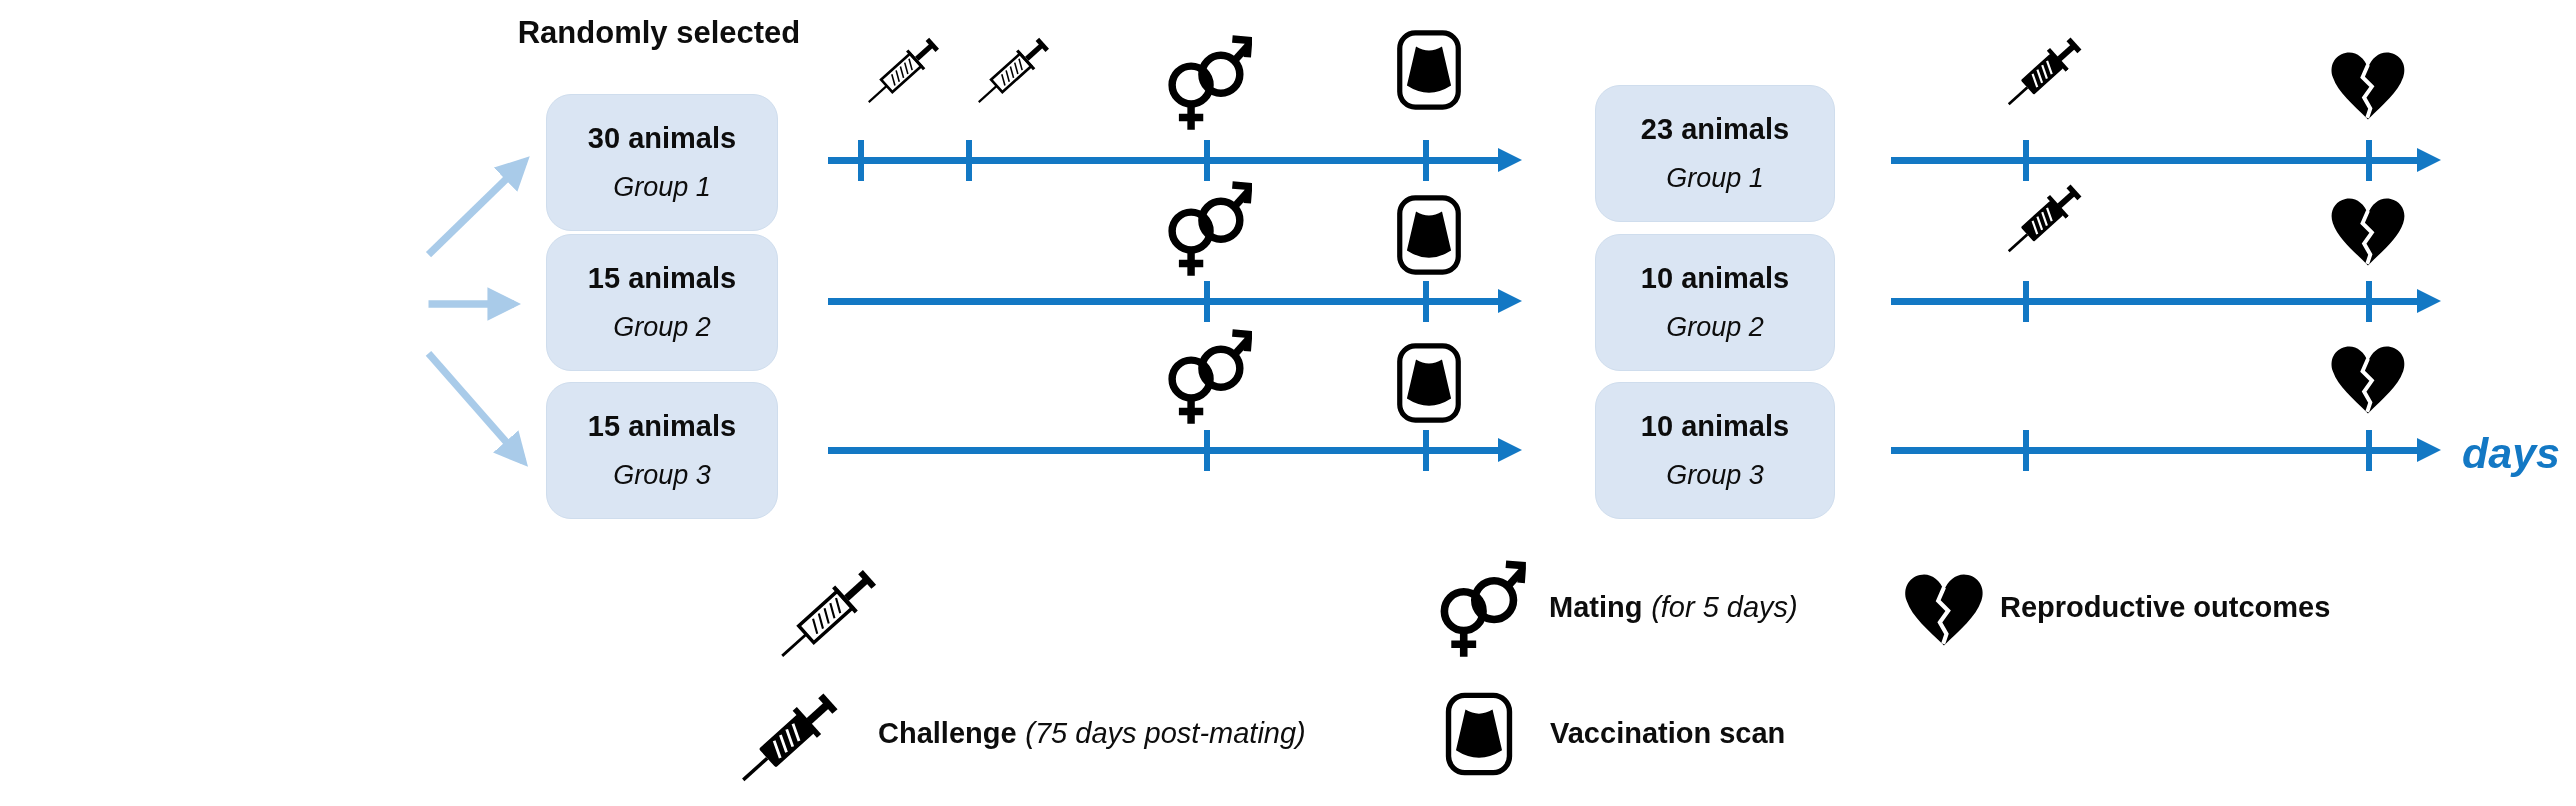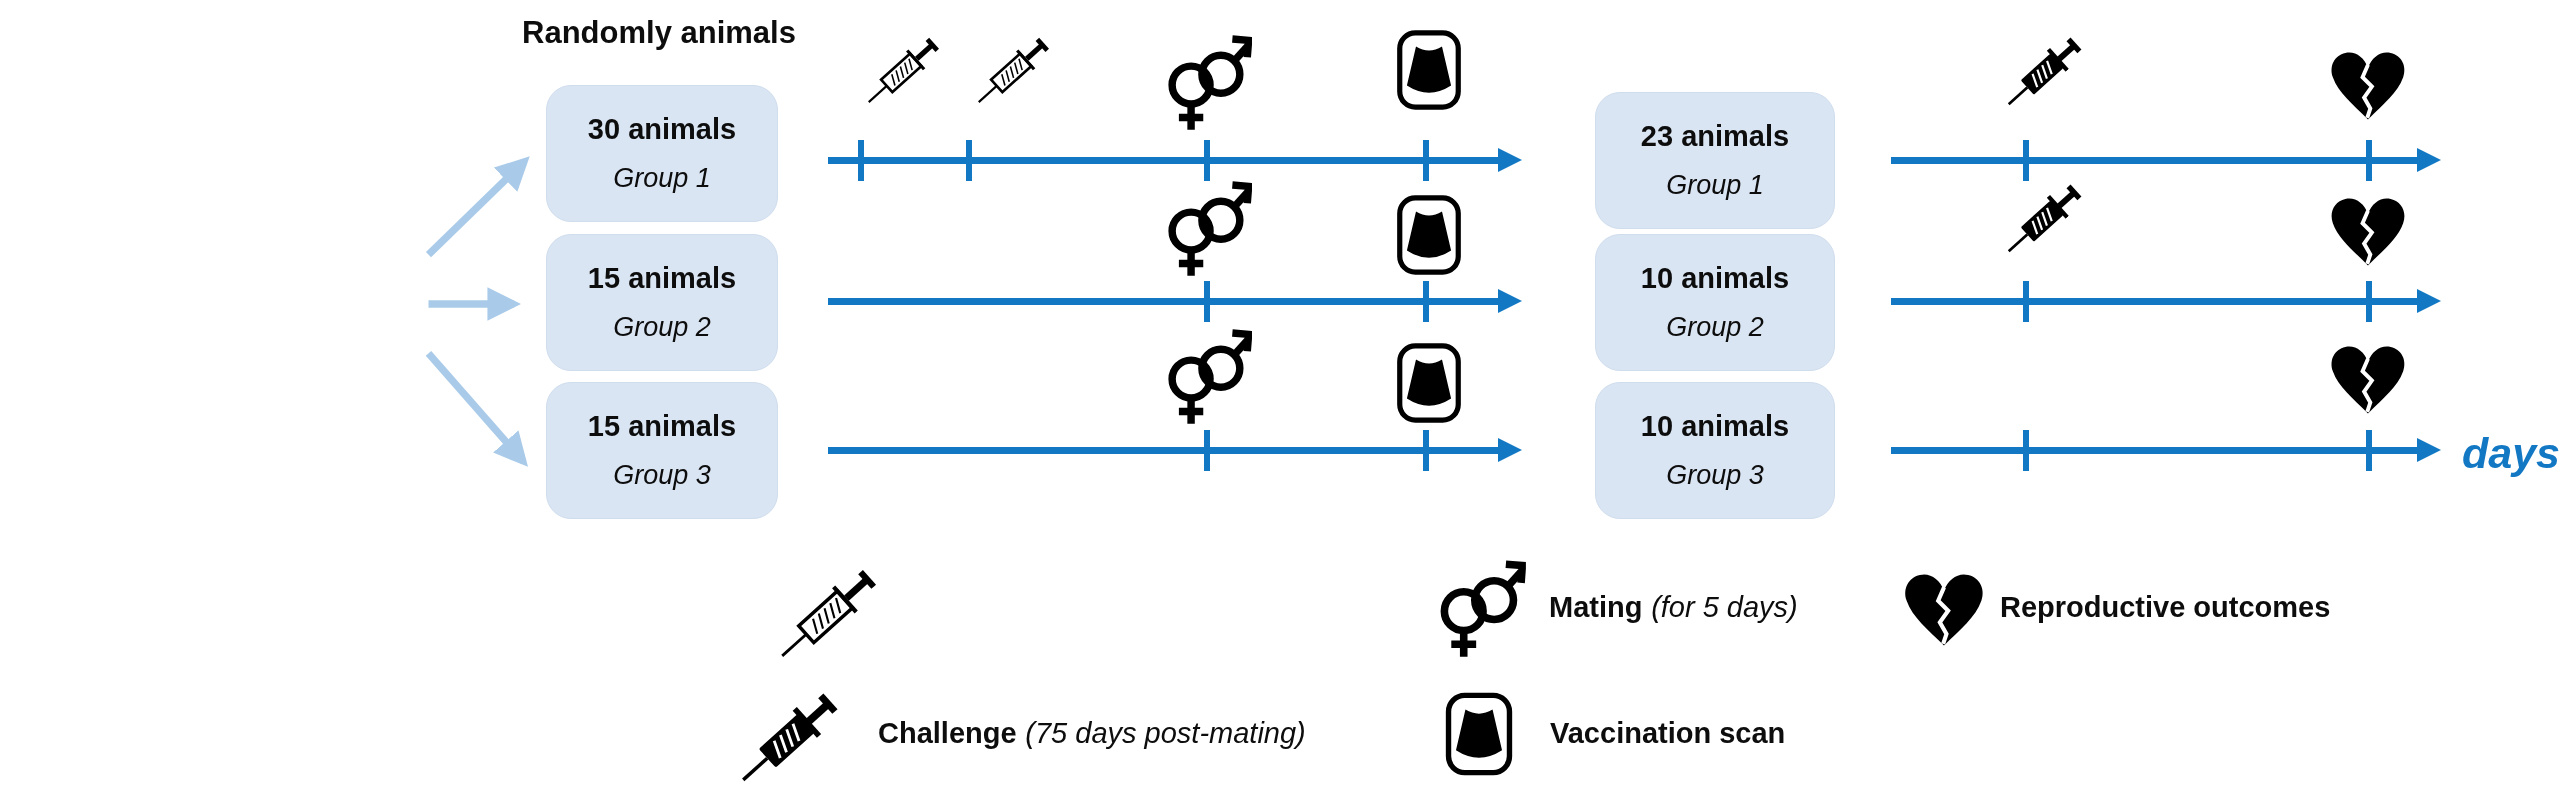--- a/index.html
+++ b/index.html
@@ -82,48 +82,48 @@
         <rect x="5" y="5" width="90" height="114" rx="24" fill="#fff" stroke="#000" stroke-width="8"></rect>
         <path d="M30,26 Q50,38 70,26 L84,86 Q50,108 16,86 Z" fill="#000"></path>
       </symbol>
       <symbol id="sym-heart" viewBox="0 0 100 96">
         <path d="M50,26 C45,12 33,4 21,7 C7,10 0,24 5,38 C12,58 30,72 50,92 C70,72 88,58 95,38 C100,24 93,10 79,7 C67,4 55,12 50,26 Z" fill="#000"></path>
         <polyline points="50,22 43,38 55,50 45,64 53,78 49,90" fill="none" stroke="#fff" stroke-width="5"></polyline>
       </symbol>
     </defs>
   </svg>
 
-  <div class="hdr" style="left:509px;top:14.7px;width:300px;">Randomly animals</div>
+  <div class="hdr" style="left:509px;top:14.7px;width:300px;">Randomly selected</div>
 
 
   <svg class="fan" width="127" height="340" viewBox="0 0 190 510">
     <defs>
       <marker id="lb-arrow" markerWidth="4.6" markerHeight="4.6" refX="3.6" refY="2.3" orient="auto">
         <path d="M0,0 L4.6,2.3 L0,4.6 Z" fill="#a9cbe9"></path>
       </marker>
     </defs>
     <line x1="14" y1="172" x2="158" y2="32" stroke="#a9cbe9" stroke-width="11" marker-end="url(#lb-arrow)"></line>
     <line x1="14" y1="246" x2="142" y2="246" stroke="#a9cbe9" stroke-width="11" marker-end="url(#lb-arrow)"></line>
     <line x1="14" y1="320" x2="156" y2="482" stroke="#a9cbe9" stroke-width="11" marker-end="url(#lb-arrow)"></line>
   </svg>
 
-  <div class="rounded-box group-box" style="left:546px;top:85px;">
+  <div class="rounded-box group-box" style="left:546px;top:94px;">
     <div class="g-count">30 animals</div>
     <div class="g-name">Group 1</div>
   </div>
   <div class="rounded-box group-box" style="left:546px;top:234px;">
     <div class="g-count">15 animals</div>
     <div class="g-name">Group 2</div>
   </div>
   <div class="rounded-box group-box" style="left:546px;top:382px;">
     <div class="g-count">15 animals</div>
     <div class="g-name">Group 3</div>
   </div>
 
-  <div class="rounded-box group-box" style="left:1595px;top:92px;width:238px;">
+  <div class="rounded-box group-box" style="left:1595px;top:85px;width:238px;">
     <div class="g-count">23 animals</div>
     <div class="g-name">Group 1</div>
   </div>
   <div class="rounded-box group-box" style="left:1595px;top:234px;width:238px;">
     <div class="g-count">10 animals</div>
     <div class="g-name">Group 2</div>
   </div>
   <div class="rounded-box group-box" style="left:1595px;top:382px;width:238px;">
     <div class="g-count">10 animals</div>
     <div class="g-name">Group 3</div>

